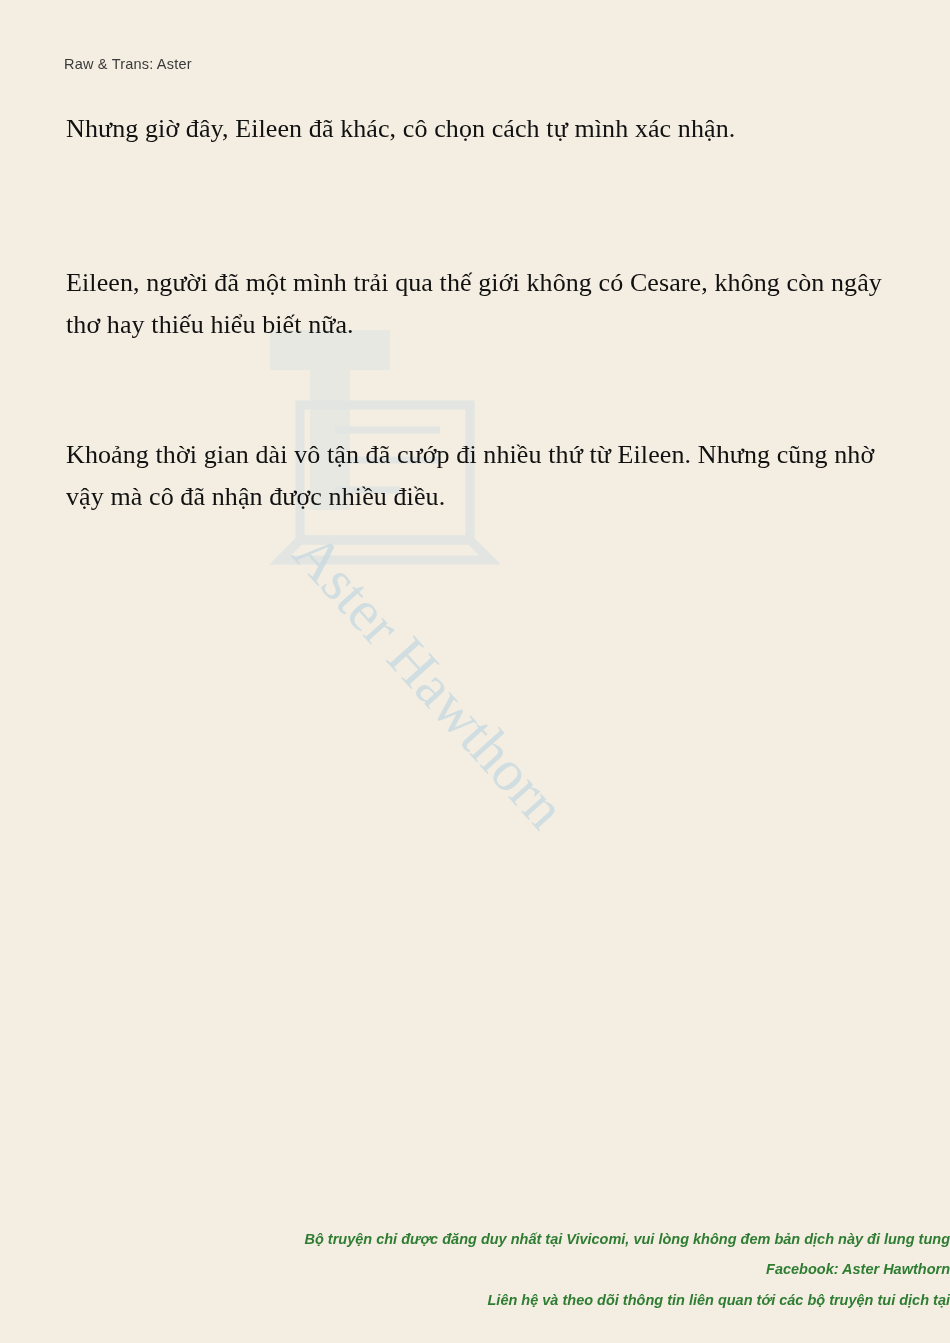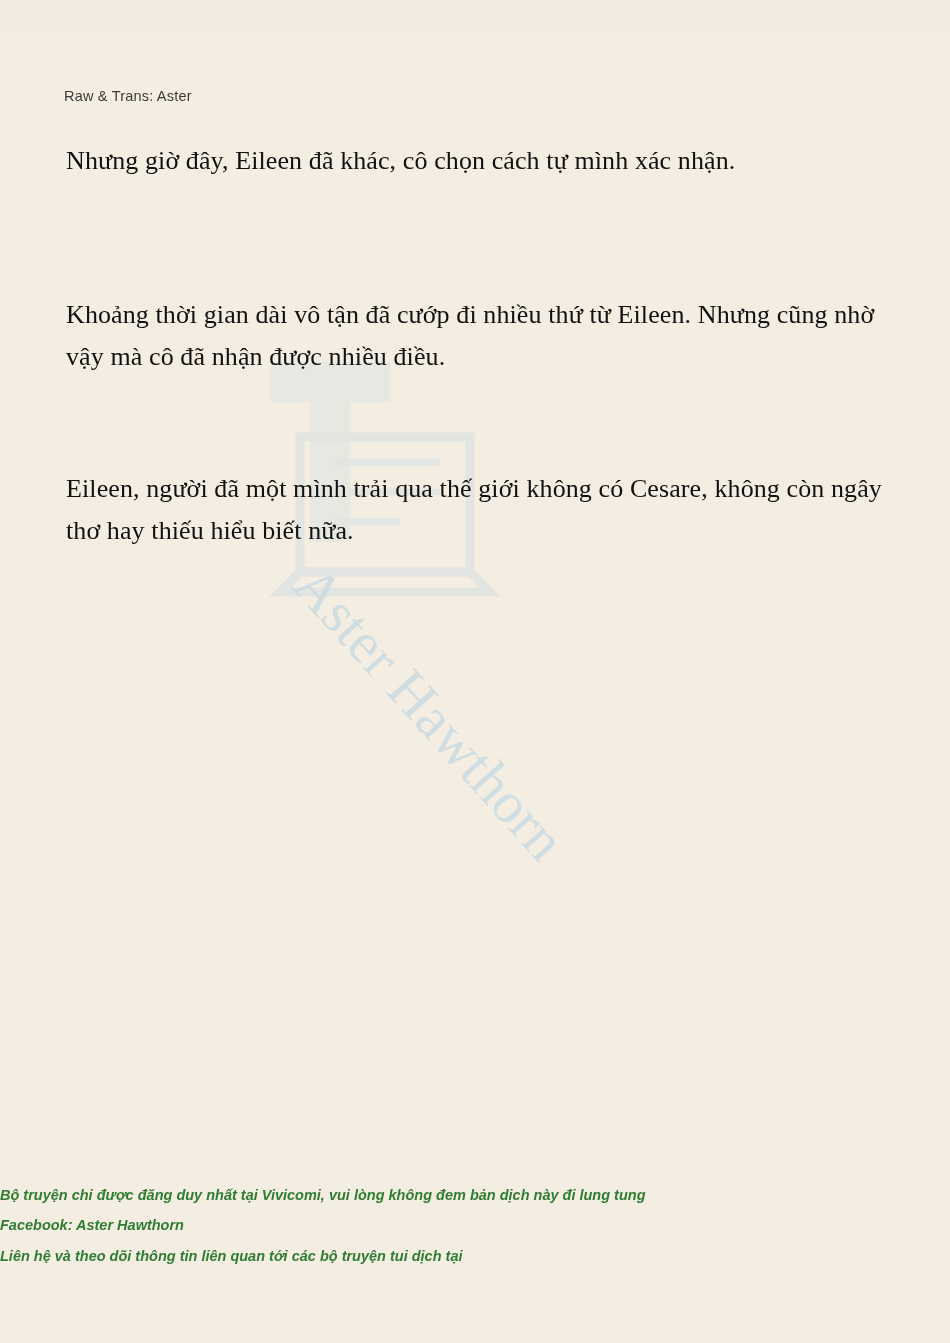--- a/index.html
+++ b/index.html
@@ -12,21 +12,20 @@
     background: #f2ece0;
     font-family: "Liberation Sans", sans-serif;
     position: relative;
     overflow: hidden;
   }
 
   .page {
     position: absolute;
     inset: 0;
     background: #f4eee2;
-    margin-top: 32px;
   }
 
   
   .credit {
     position: absolute;
     left: 64px;
     top: 56px;
     font-size: 14.5px;
     color: #3a3a3a;
     letter-spacing: .2px;
@@ -81,22 +80,22 @@
   }
   .para.p1 { margin-bottom: 112px; }
   .para.p2 { margin-bottom: 90px; }
   .para.p3 { margin-bottom: 88px; }
 
   
   .footer-notes {
     position: absolute;
     left: 0;
     right: 0;
-    top: 1148px;
-    text-align: left;
+    top: 1224px;
+    text-align: right;
   }
   .footer-notes div {
     font-family: "Liberation Sans", sans-serif;
     font-size: 14.5px;
     font-weight: bold;
     font-style: italic;
     color: #2f7d32;
     line-height: 2.1;
   }
 
@@ -152,22 +151,22 @@
         <path d="M60 95 L230 95 L230 230 L60 230 Z"></path>
         <path d="M40 250 L250 250 L230 230 L60 230 Z"></path>
         <path d="M95 120 L200 120 M95 150 L200 150 M95 180 L160 180" stroke-width="7"></path>
       </g>
     </svg>
     <div class="wm-text">Aster Hawthorn</div>
   </div>
 
   <div class="content">
     <p class="para p1">Nhưng giờ đây, Eileen đã khác, cô chọn cách tự mình xác nhận.</p>
+    <p class="para p3">Eileen, người đã một mình trải qua thế giới không có Cesare, không còn ngây thơ hay thiếu hiểu biết nữa.</p>
     <p class="para p2">Khoảng thời gian dài vô tận đã cướp đi nhiều thứ từ Eileen. Nhưng cũng nhờ vậy mà cô đã nhận được nhiều điều.</p>
-    <p class="para p3">Eileen, người đã một mình trải qua thế giới không có Cesare, không còn ngây thơ hay thiếu hiểu biết nữa.</p>
   </div>
 
   <div class="footer-notes">
     <div>Bộ truyện chỉ được đăng duy nhất tại Vivicomi, vui lòng không đem bản dịch này đi lung tung</div>
     <div>Facebook: Aster Hawthorn</div>
     <div>Liên hệ và theo dõi thông tin liên quan tới các bộ truyện tui dịch tại</div>
   </div>
 
 
 </div>

